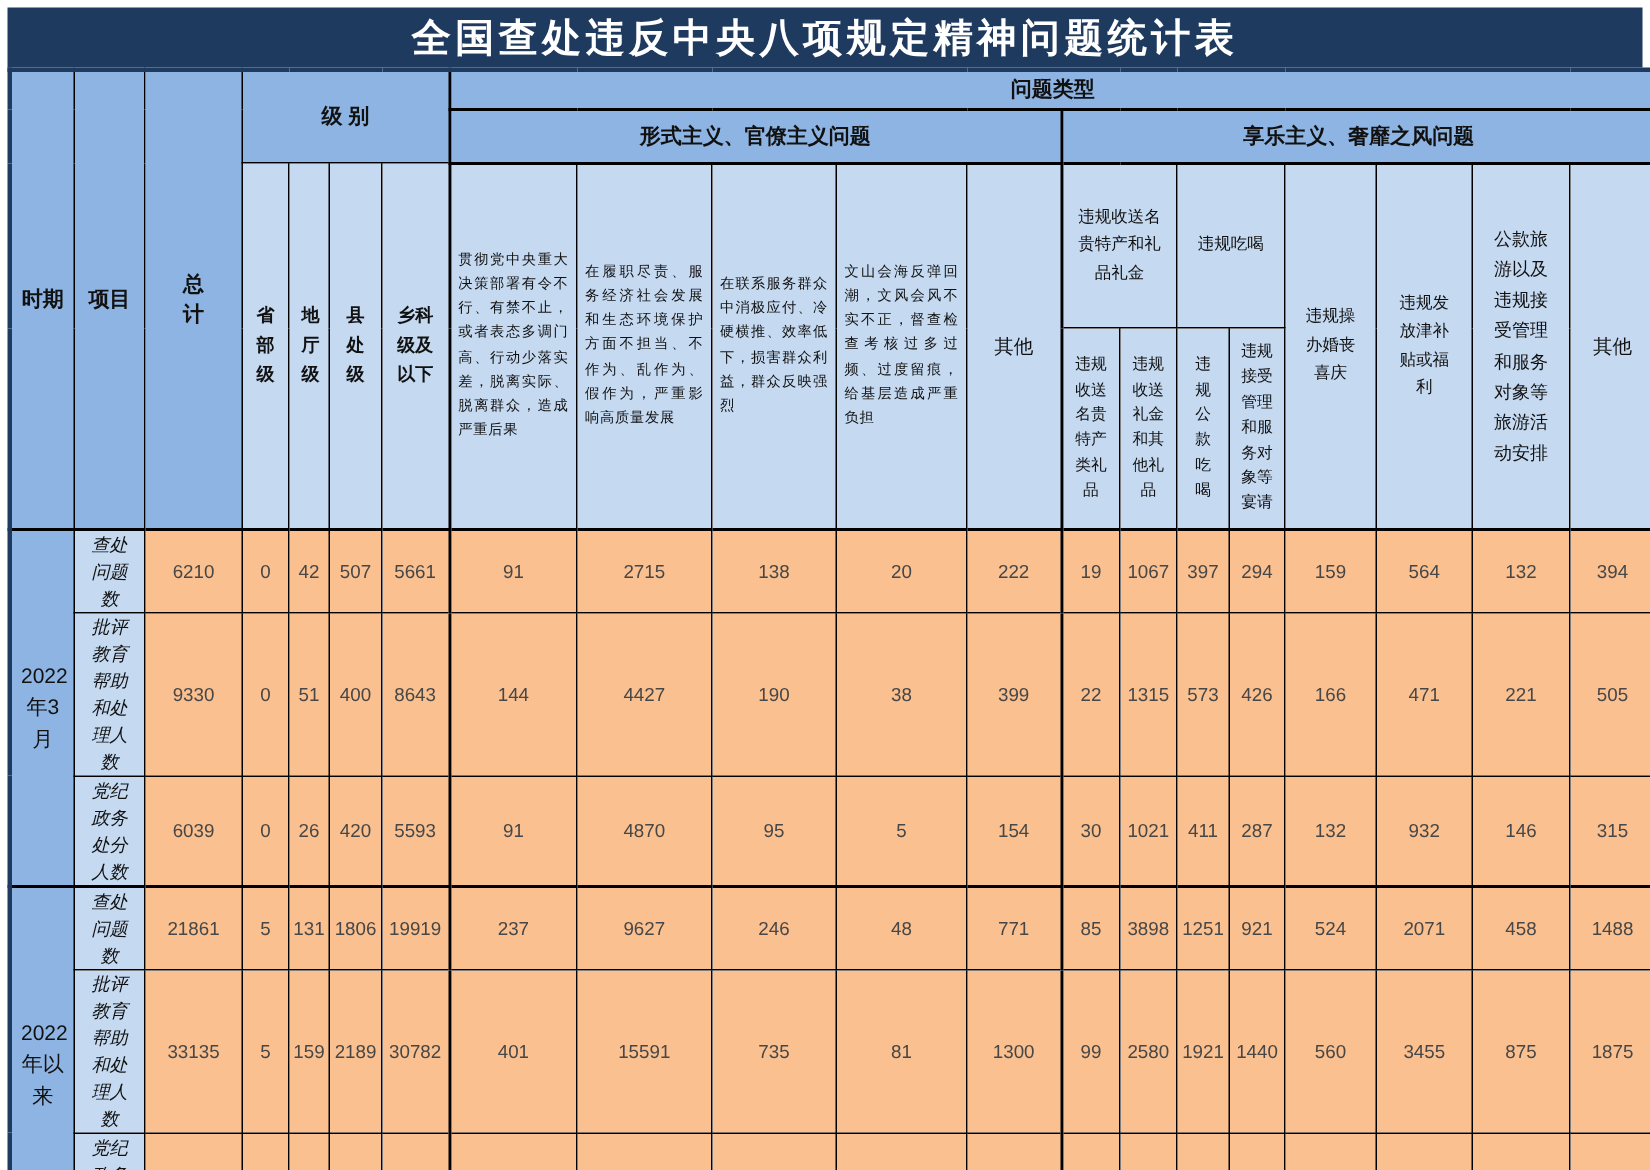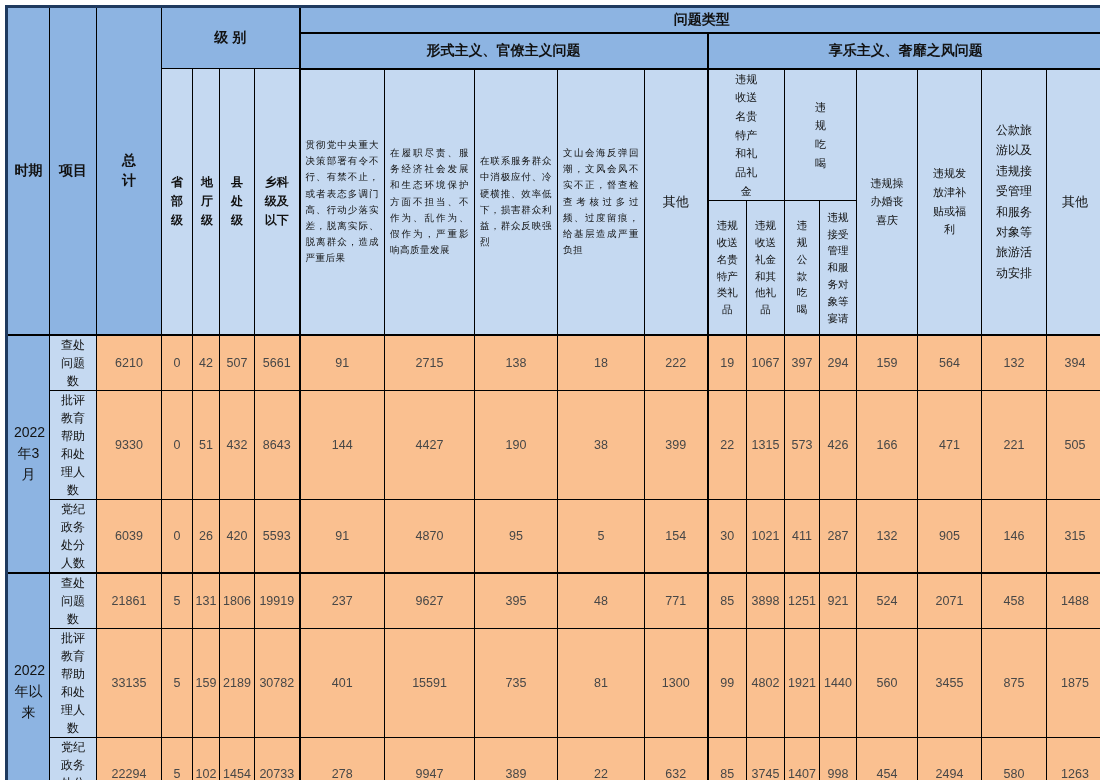--- a/index.html
+++ b/index.html
@@ -17,36 +17,37 @@
     font-family:"Liberation Sans", sans-serif;
   }
   td {
     border:1px solid #000; text-align:center; vertical-align:middle;
     padding:0; overflow:hidden; color:#111;
   }
   .mid   { background:#8DB4E2; font-weight:bold; font-size:14px; }
   .light { background:#C5D9F1; font-weight:normal; }
   .num   { background:#FAC090; font-size:12.5px; color:#474747; }
   .period { font-weight:normal; font-size:14px; line-height:1.5; padding:0 6px; }
-  .item   { font-size:12px; line-height:1.5; padding:0 6px; }
+  .item   { font-size:12px; line-height:1.5; padding:0 6px;font-style:italic; }
   .lv     { font-size:12px; font-weight:bold; line-height:1.6; padding:0 8px; }
   .desc   { font-size:9.5px; line-height:1.7; text-align:justify; padding:4px 5px; letter-spacing:0.5px; }
   .other-cell { font-size:13px; }
-  .grp    { font-size:11px; line-height:1.7; padding:0 26px; }
+  .grp    { font-size:11px; line-height:1.7; padding:0 10px; }
   .med    { font-size:11px; line-height:1.7; padding:0 11px; }
   .med-sm { font-size:12px; line-height:1.7; padding:0 10px; }
   .sub    { font-size:10.5px; line-height:1.6; padding:0 7px; }
   .narrow { width:1.1em; margin:0 auto; line-height:1.4;text-align:center; }
   .b2l { border-left:2px solid #000; }
   .b2b { border-bottom:2px solid #000; }
 </style>
 </head>
 <body>
 
 <div class="page">
+  <div class="title-bar">全国查处违反中央八项规定精神问题统计表</div>
 
   <table class="stat">
     <colgroup>
       <col style="width:43px">
         <col style="width:47px">
         <col style="width:65px">
       <col style="width:31px">
         <col style="width:27px">
         <col style="width:35px">
         <col style="width:45px">
@@ -112,37 +113,37 @@
           <td rowspan="3" class="mid period b2b">2022年3月</td>
           <td class="light item">查处问题数</td>
           <td class="num">6210</td>
           <td class="num">0</td>
           <td class="num">42</td>
           <td class="num">507</td>
           <td class="num">5661</td>
           <td class="num b2l">91</td>
           <td class="num">2715</td>
           <td class="num">138</td>
-          <td class="num">18</td>
+          <td class="num">20</td>
           <td class="num">222</td>
           <td class="num b2l">19</td>
           <td class="num">1067</td>
           <td class="num">397</td>
           <td class="num">294</td>
           <td class="num">159</td>
           <td class="num">564</td>
           <td class="num">132</td>
           <td class="num">394</td>
         </tr>
         <tr style="height: 76px;">
           <td class="light item">批评教育帮助和处理人数</td>
           <td class="num">9330</td>
           <td class="num">0</td>
           <td class="num">51</td>
-          <td class="num">432</td>
+          <td class="num">400</td>
           <td class="num">8643</td>
           <td class="num b2l">144</td>
           <td class="num">4427</td>
           <td class="num">190</td>
           <td class="num">38</td>
           <td class="num">399</td>
           <td class="num b2l">22</td>
           <td class="num">1315</td>
           <td class="num">573</td>
           <td class="num">426</td>
@@ -161,35 +162,35 @@
           <td class="num b2l b2b">91</td>
           <td class="num b2b">4870</td>
           <td class="num b2b">95</td>
           <td class="num b2b">5</td>
           <td class="num b2b">154</td>
           <td class="num b2l b2b">30</td>
           <td class="num b2b">1021</td>
           <td class="num b2b">411</td>
           <td class="num b2b">287</td>
           <td class="num b2b">132</td>
-          <td class="num b2b">905</td>
+          <td class="num b2b">932</td>
           <td class="num b2b">146</td>
           <td class="num b2b">315</td>
         </tr>
         <tr style="height: 36px;">
           <td rowspan="3" class="mid period b2b">2022年以来</td>
           <td class="light item">查处问题数</td>
           <td class="num">21861</td>
           <td class="num">5</td>
           <td class="num">131</td>
           <td class="num">1806</td>
           <td class="num">19919</td>
           <td class="num b2l">237</td>
           <td class="num">9627</td>
-          <td class="num">395</td>
+          <td class="num">246</td>
           <td class="num">48</td>
           <td class="num">771</td>
           <td class="num b2l">85</td>
           <td class="num">3898</td>
           <td class="num">1251</td>
           <td class="num">921</td>
           <td class="num">524</td>
           <td class="num">2071</td>
           <td class="num">458</td>
           <td class="num">1488</td>
@@ -200,21 +201,21 @@
           <td class="num">5</td>
           <td class="num">159</td>
           <td class="num">2189</td>
           <td class="num">30782</td>
           <td class="num b2l">401</td>
           <td class="num">15591</td>
           <td class="num">735</td>
           <td class="num">81</td>
           <td class="num">1300</td>
           <td class="num b2l">99</td>
-          <td class="num">4802</td>
+          <td class="num">2580</td>
           <td class="num">1921</td>
           <td class="num">1440</td>
           <td class="num">560</td>
           <td class="num">3455</td>
           <td class="num">875</td>
           <td class="num">1875</td>
         </tr>
         <tr style="height: 58px;">
           <td class="light item b2b">党纪政务处分人数</td>
           <td class="num b2b">22294</td>

